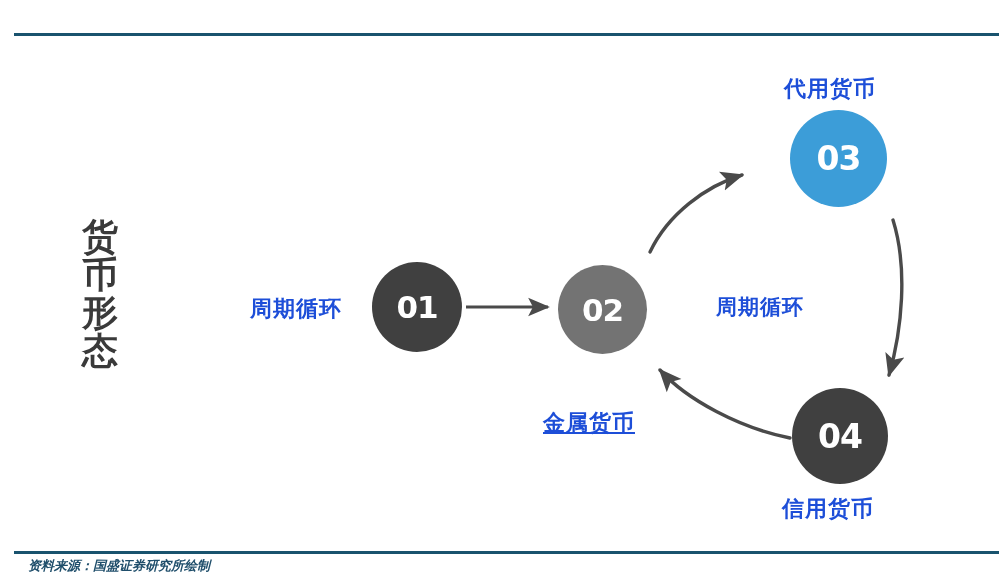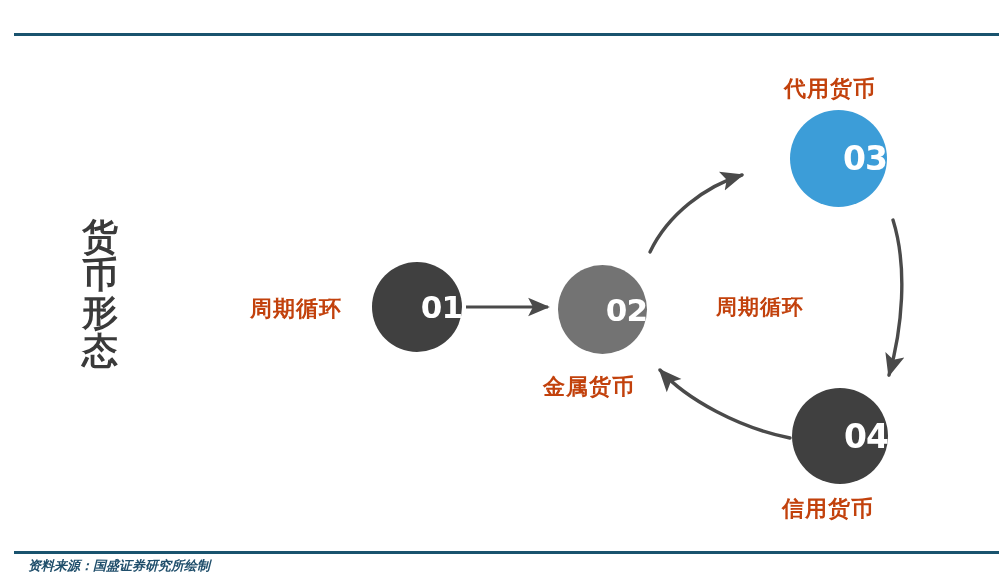--- a/index.html
+++ b/index.html
@@ -85,21 +85,21 @@
     height: 588px;
     pointer-events: none;
   }
 
   
   .node {
     position: absolute;
     border-radius: 50%;
     display: flex;
     align-items: center;
-    justify-content: flex-end;
+    justify-content: center;
     color: #ffffff;
     font-weight: bold;
     font-family: "DejaVu Sans", "Liberation Sans", sans-serif;
     letter-spacing: -1px;
   }
   #node-01 {
     left: 372px; top: 262px;
     width: 90px; height: 90px;
     font-size: 31px;
   }
@@ -117,26 +117,26 @@
     left: 792px; top: 388px;
     width: 96px; height: 96px;
     font-size: 33px;
   }
 
   
   .caption {
     position: absolute;
     font-size: 22px;
     font-weight: bold;
-    color: #c2410c;
+    color: #1d4ed8;
     white-space: nowrap;
     letter-spacing: 1px;
   }
   #caption-01 { left: 250px; top: 294px; }
-  #caption-02 { left: 543px; top: 372px; }
+  #caption-02 { left: 543px; top: 408px; text-decoration: underline; }
   #caption-03 { left: 784px; top: 74px; }
   #caption-04 { left: 782px; top: 494px; }
   #caption-center {
     left: 716px; top: 293px;
     font-size: 21px;
     letter-spacing: 1px;
   }
 </style>
 </head>
 <body>

